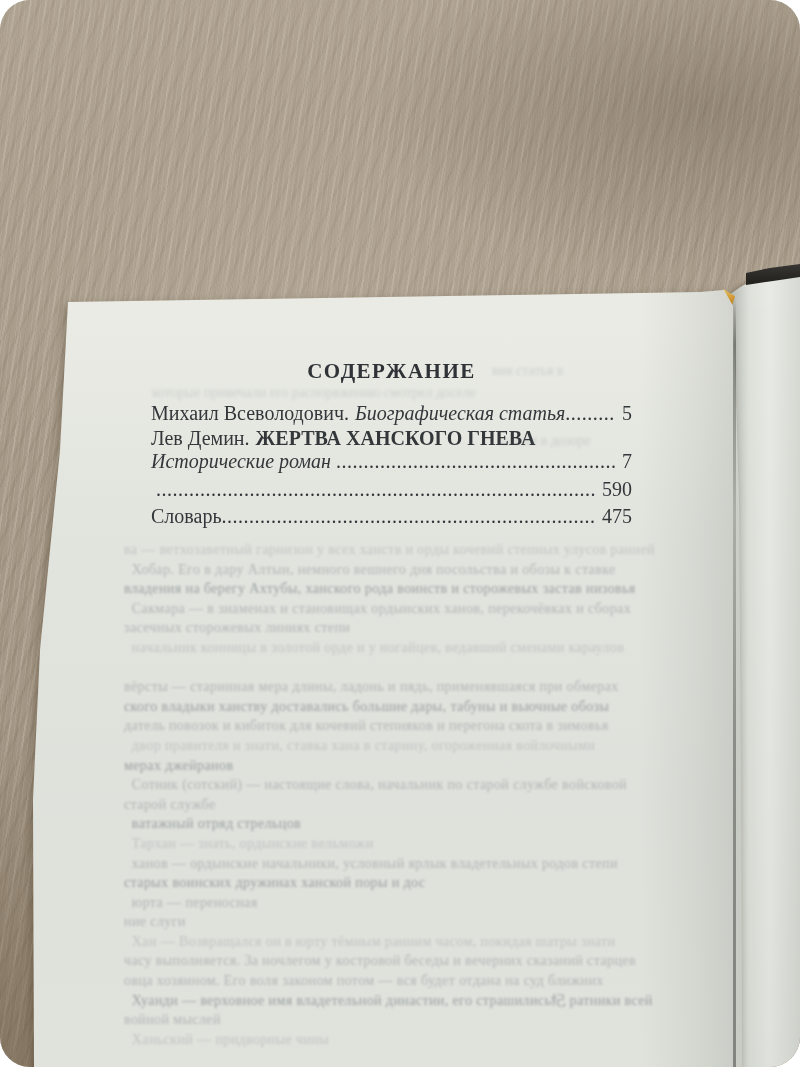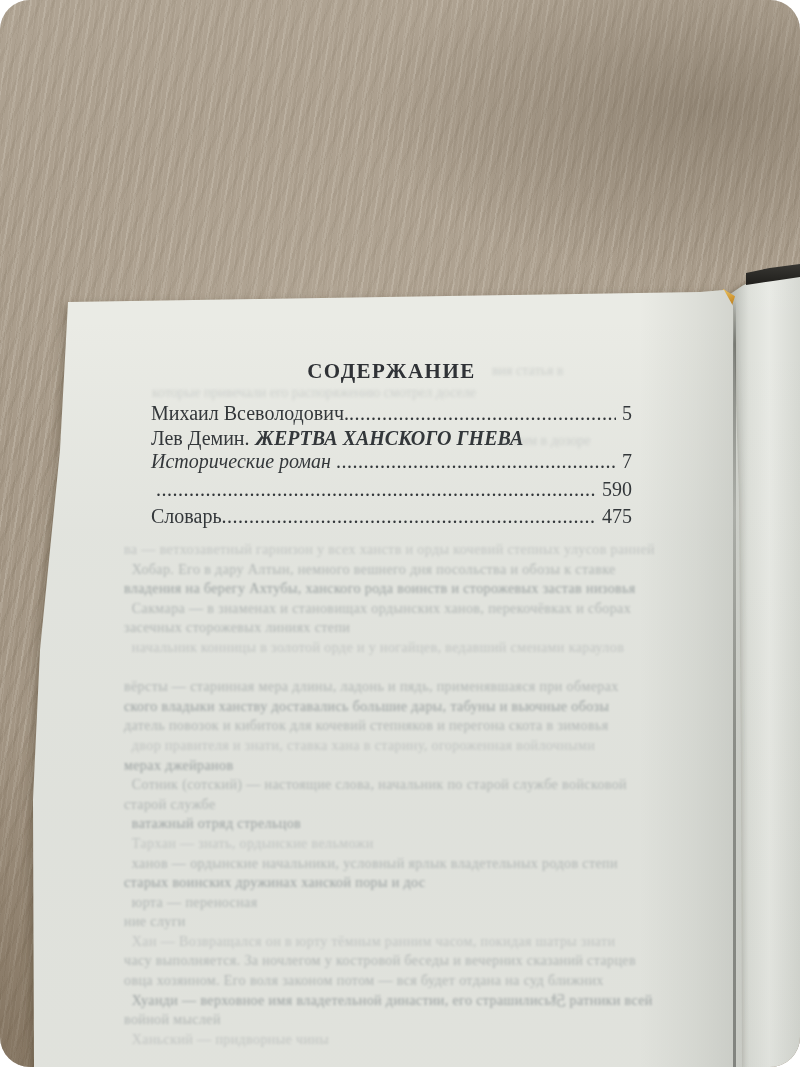--- a/index.html
+++ b/index.html
@@ -50,21 +50,21 @@
 
   
   .toc-title{position:absolute;left:151px;top:359px;width:481px;text-align:center;
     font-size:21px;font-weight:bold;letter-spacing:1.5px;color:#2f3236;}
   .toc-line{position:absolute;left:151px;width:481px;display:flex;align-items:flex-start;
     font-size:20px;color:#33373a;white-space:nowrap;}
   .tl0{top:402px}.tl1{top:427px}.tl2{top:450px}.tl3{top:478px}.tl4{top:505px}
   .seg{flex:0 0 auto;}
   .seg.after{margin-left:6px;}
   .italic{font-style:italic;}
-  .boldcaps{font-weight:bold;font-style:italic;}
+  .boldcaps{font-weight:bold;}
   .leader{flex:1 1 auto;min-width:0;overflow:hidden;white-space:nowrap;letter-spacing:0.5px;}
   .leader.sp{margin-left:5px;}
   .pg{flex:0 0 auto;padding-left:6px;}
 
   
   .ghost-block{position:absolute;left:124px;top:540px;width:570px;height:515px;overflow:hidden;
     filter:blur(1.3px);}
   .ghost-line{font-size:14px;line-height:19.6px;white-space:pre;overflow:hidden;
     color:rgba(88,99,106,0.34);letter-spacing:0.4px;}
   .ghost-line:nth-child(3n){color:rgba(72,84,92,0.46);}
@@ -89,20 +89,21 @@
   <div class="cover-yellow"></div>
 
   <div class="page-left-wrap">
     <div class="page-left">
 
       <div class="toc">
         <div class="toc-title">СОДЕРЖАНИЕ</div>
 
         <div class="toc-line tl0">
           <span class="seg">Михаил Всеволодович.</span>
+          <span class="seg after italic">Биографическая статья</span>
           <span class="leader">..............................................................................................................</span>
           <span class="pg">5</span>
         </div>
 
         <div class="toc-line tl1">
           <span class="seg">Лев Демин.</span>
           <span class="seg after boldcaps">ЖЕРТВА ХАНСКОГО ГНЕВА</span>
         </div>
 
         <div class="toc-line tl2">

